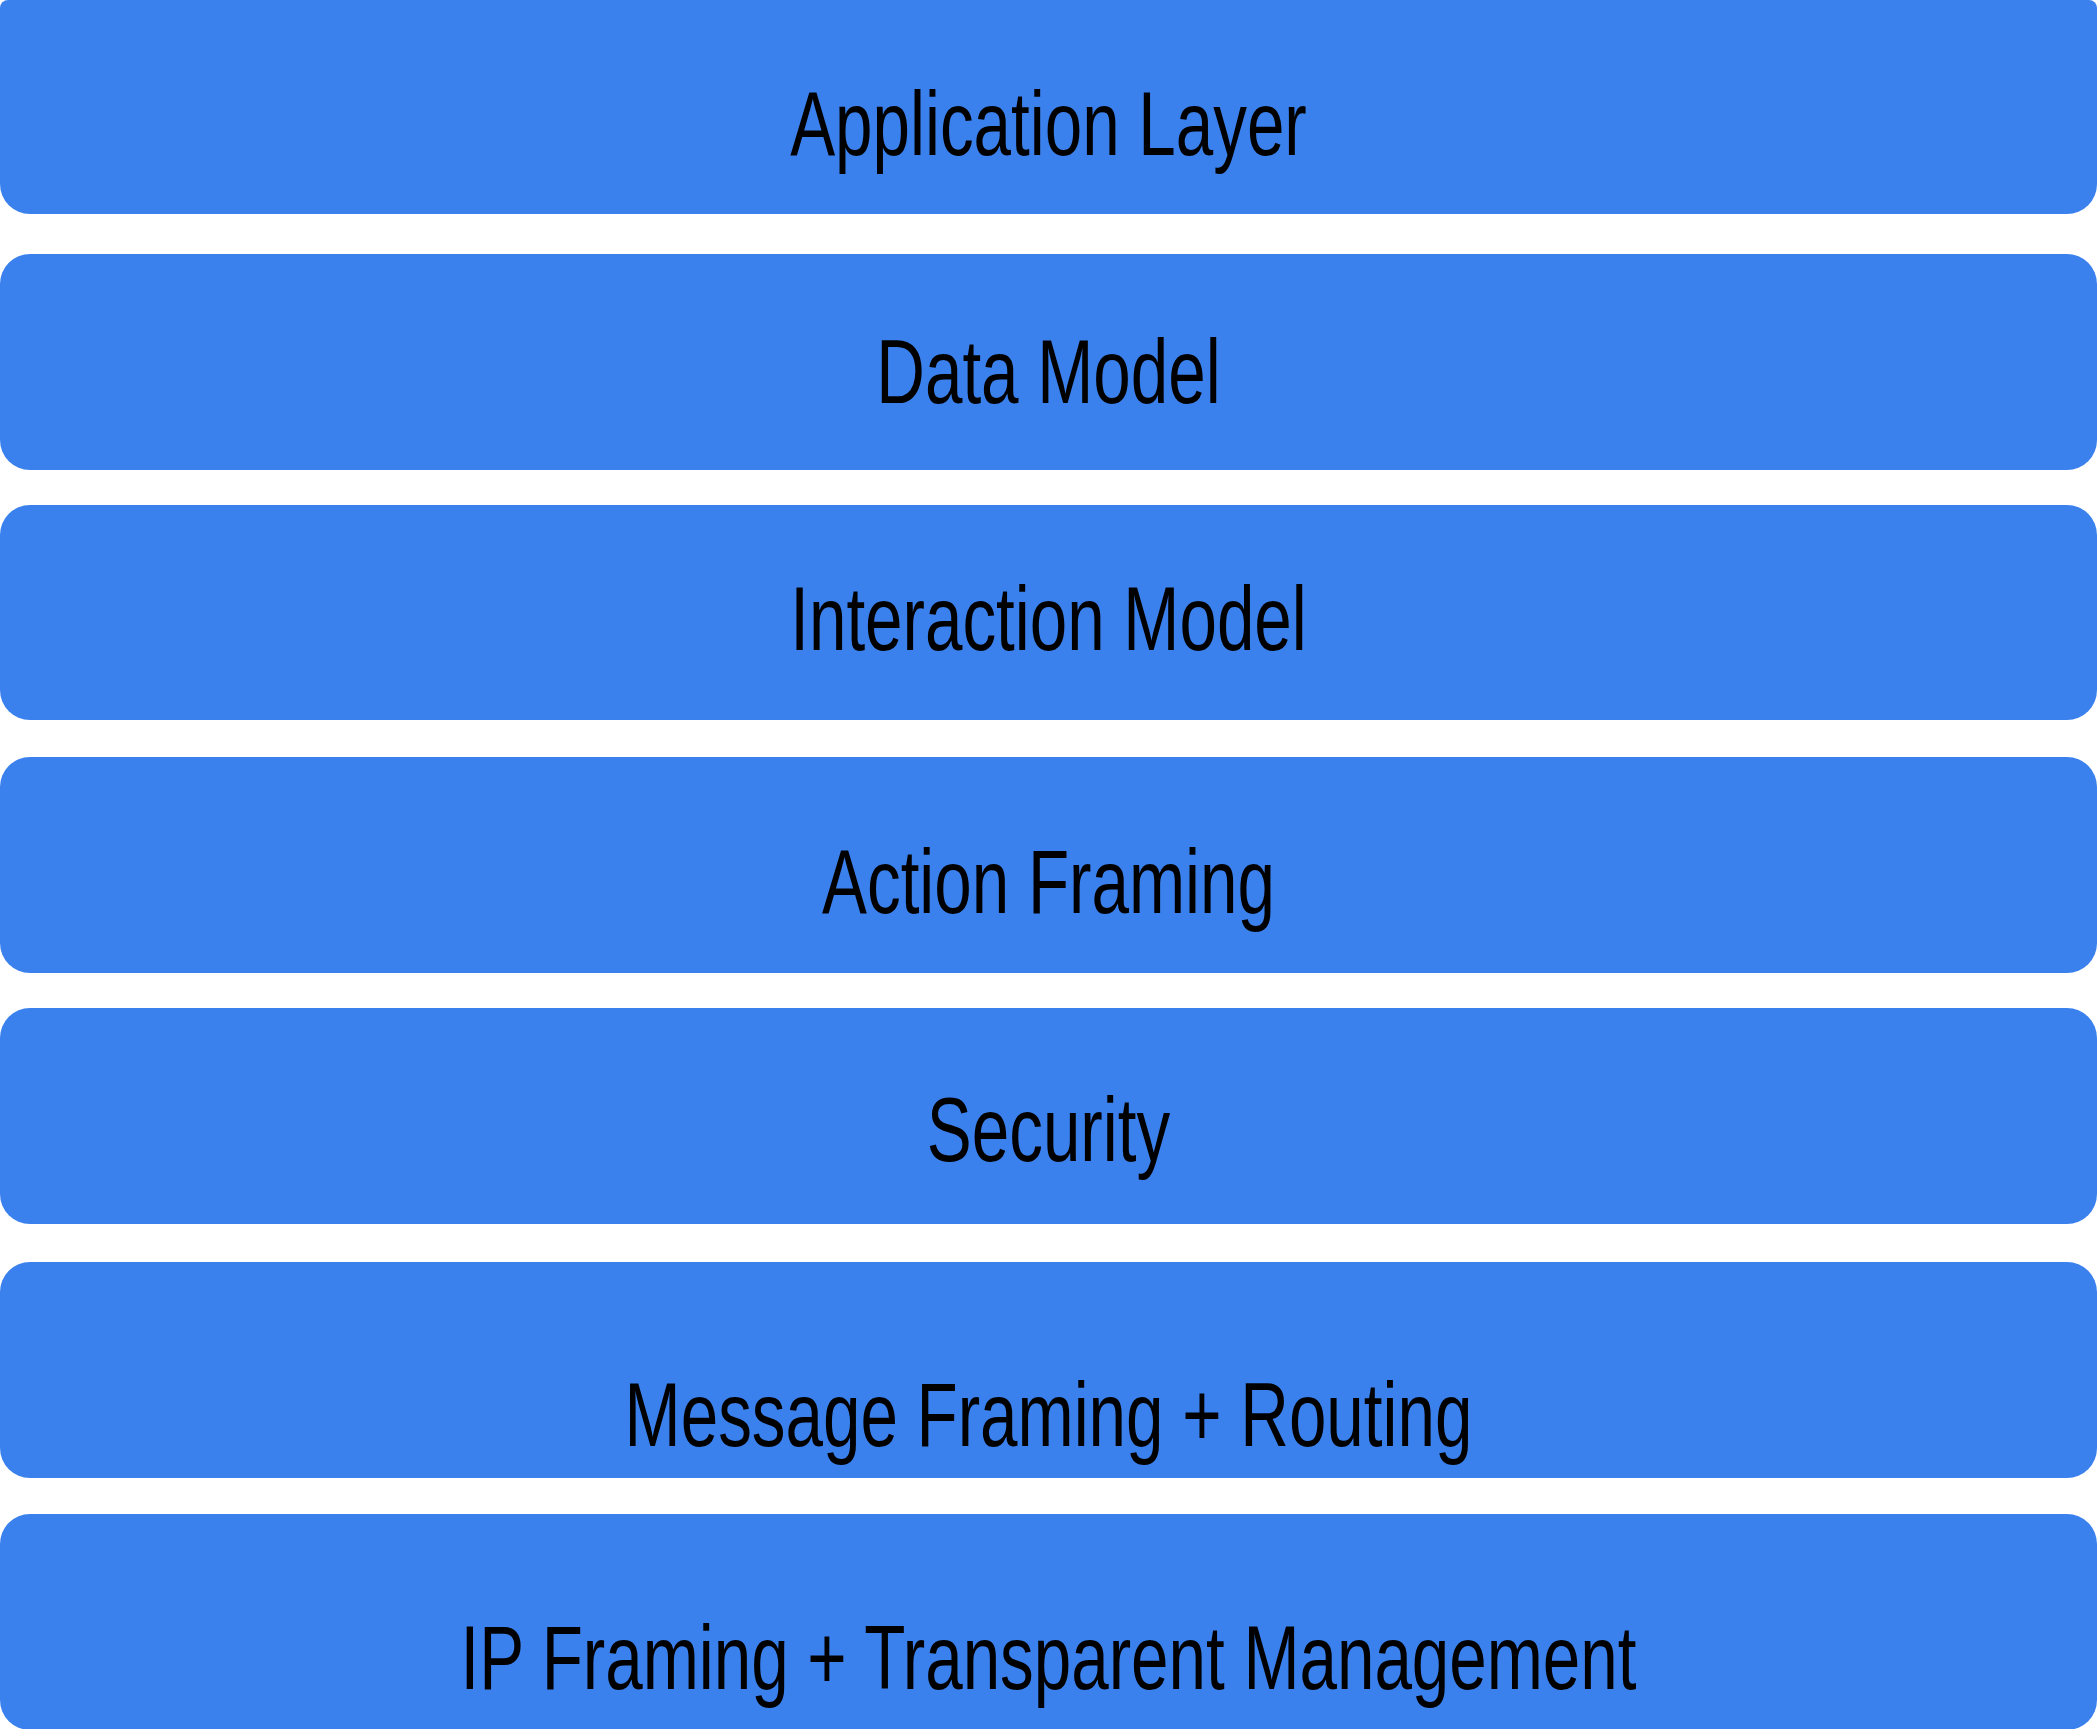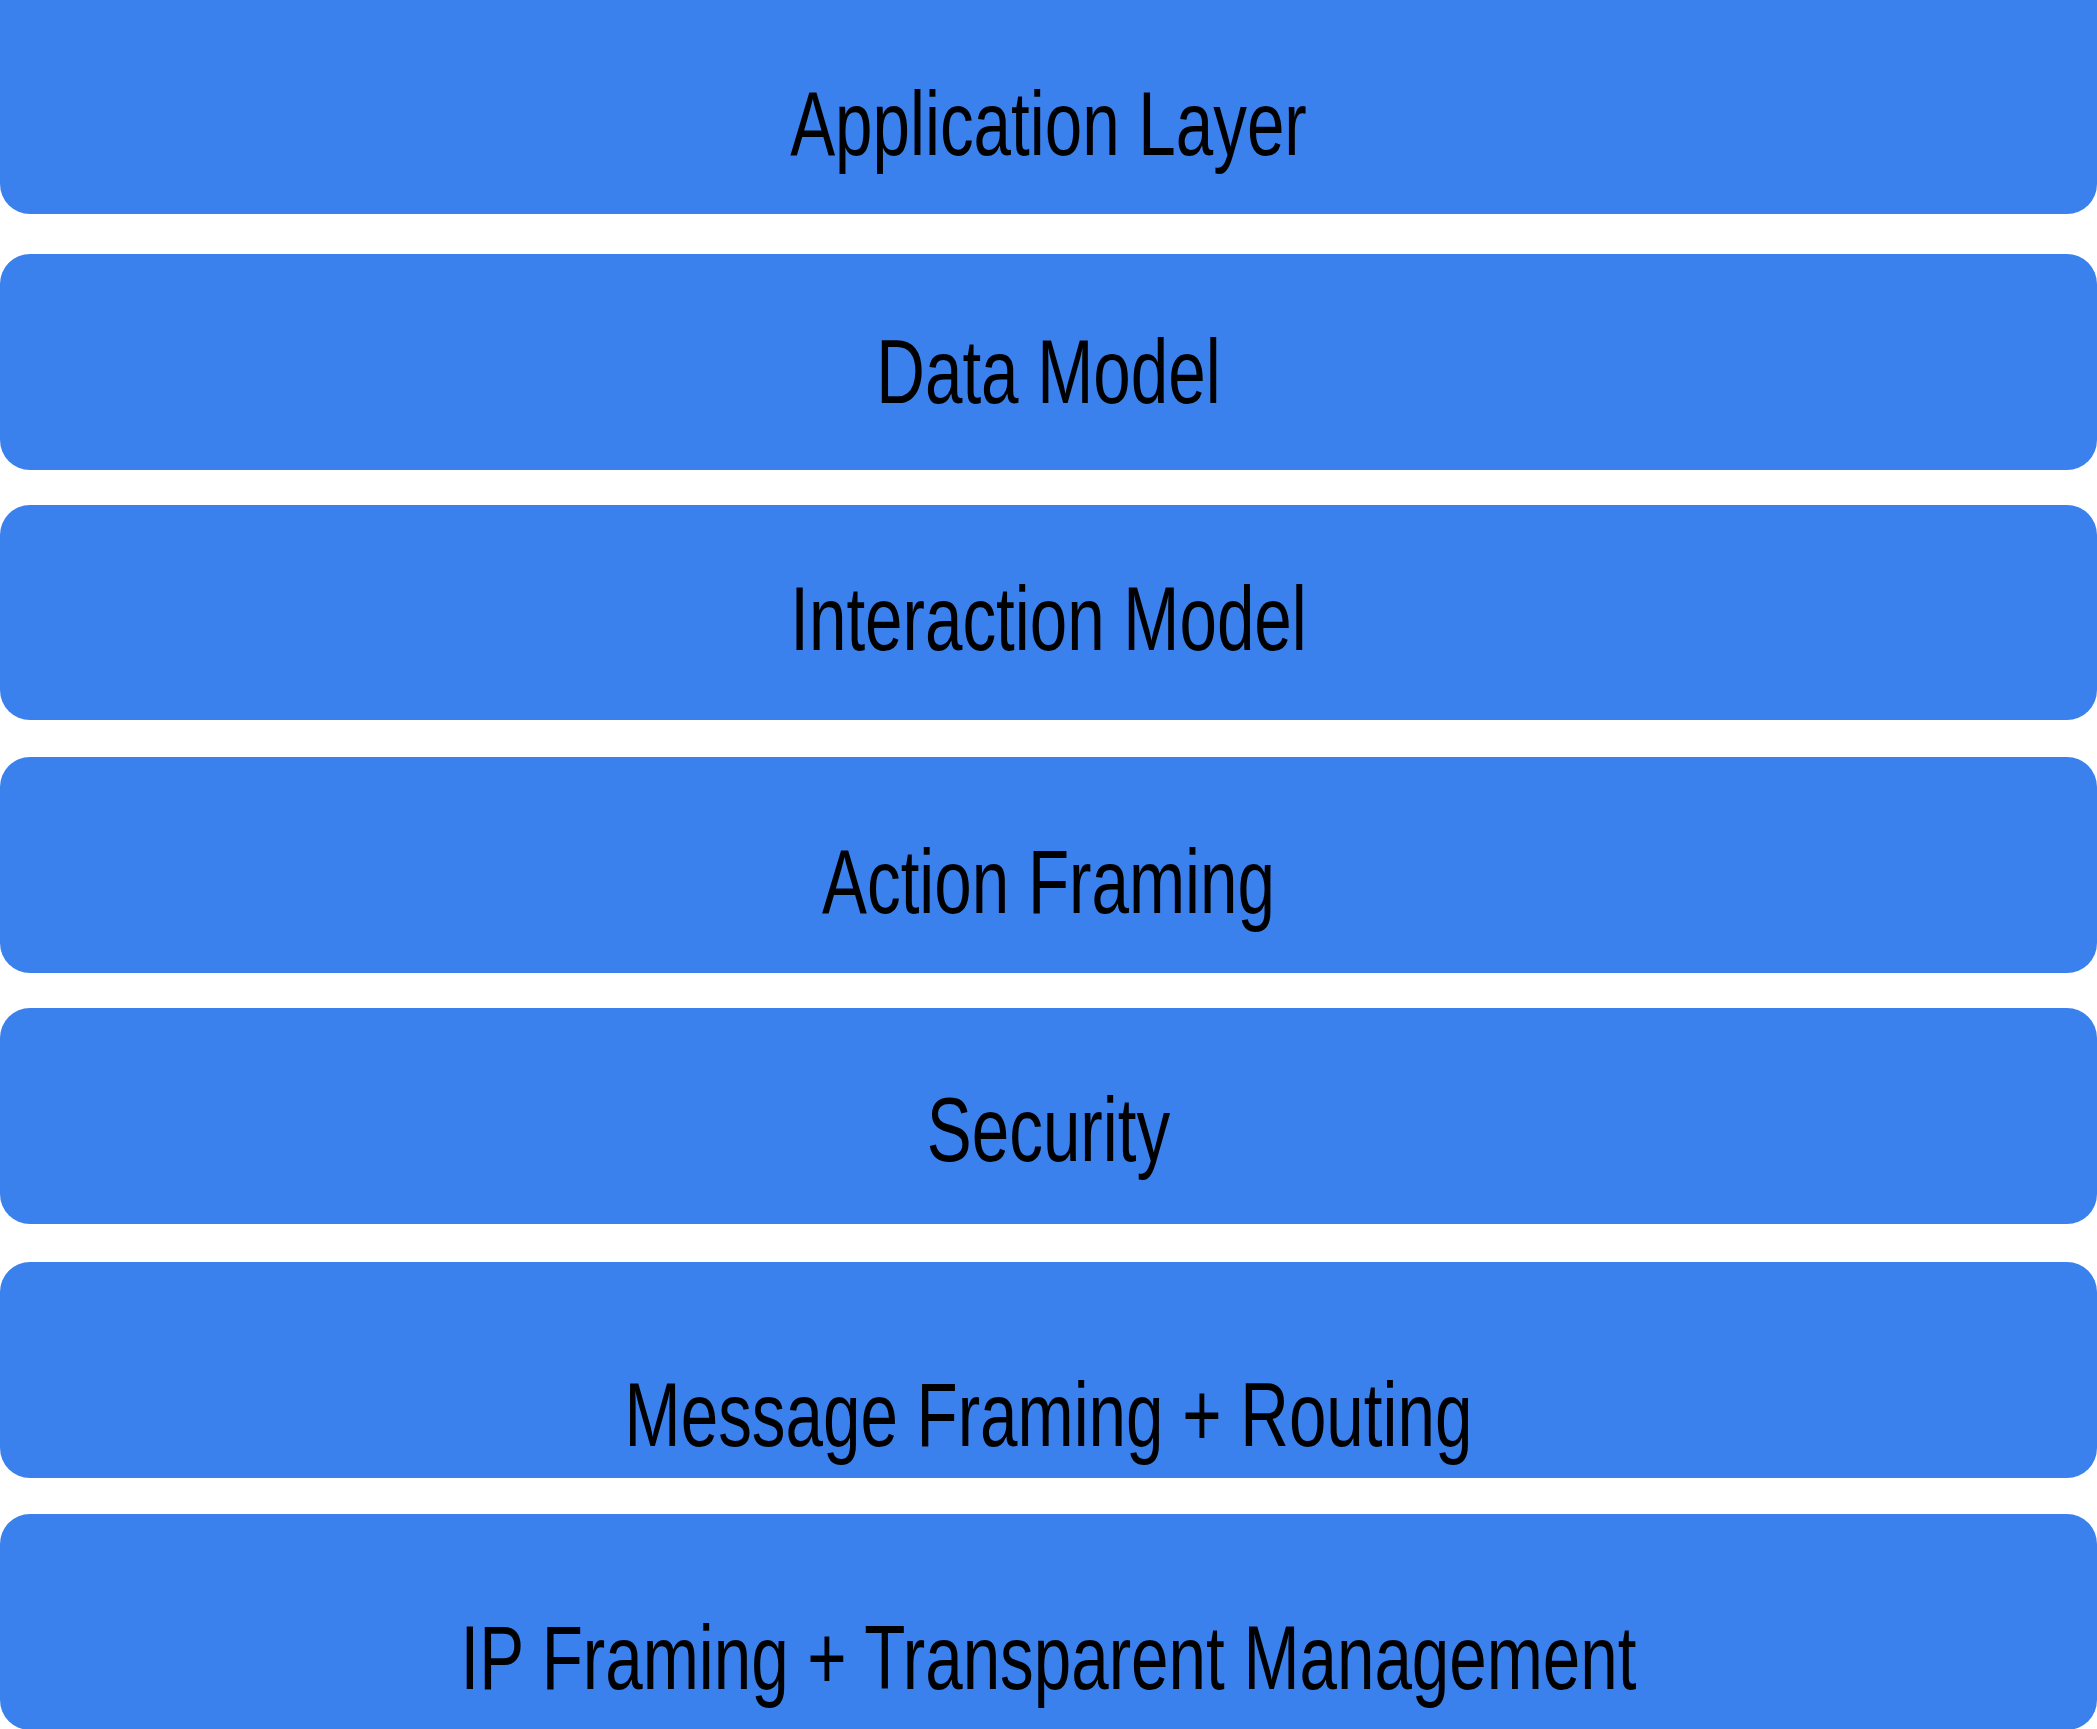--- a/index.html
+++ b/index.html
@@ -11,20 +11,21 @@
   body {
     font-family: "Liberation Sans", "DejaVu Sans", sans-serif;
   }
 
   #stack-diagram {
     position: relative;
     width: 2097px;
     height: 1730px;
     background: #ffffff;
     overflow: hidden;
+    border-radius: 8px;
   }
 
   .layer-bar {
     position: absolute;
     left: 0px;
     width: 2097px;
     background: #3b81ee;
     border-radius: 30px;
     box-sizing: border-box;
     display: block;

